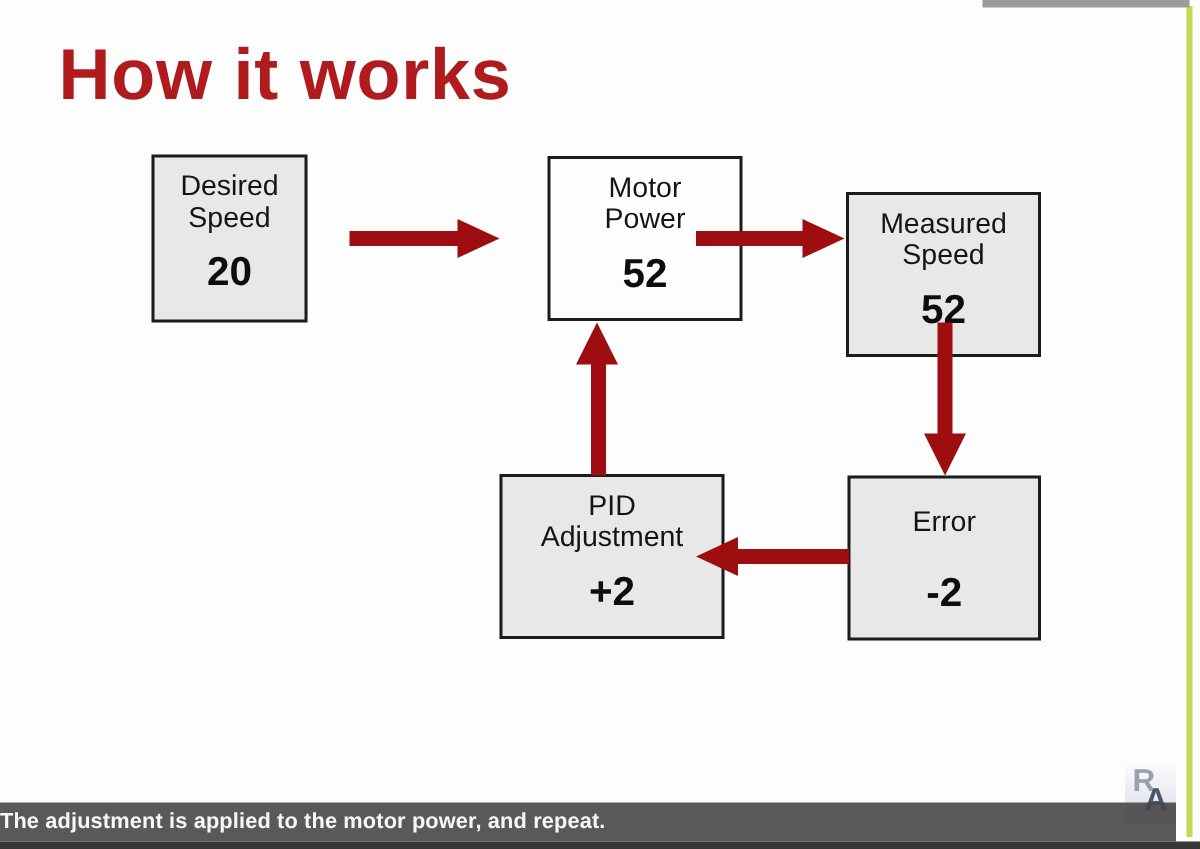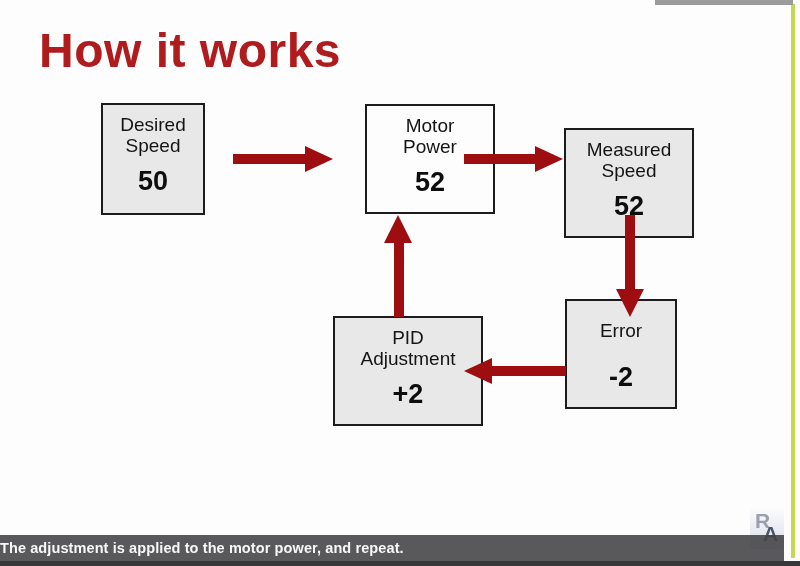--- a/index.html
+++ b/index.html
@@ -33,21 +33,21 @@
     display: flex; align-items: center; justify-content: center;
     white-space: pre-line; text-align: center;
     font-size: 19px; line-height: 1.12; color: #141414;
   }
   .node .value { margin-top: 8px; font-size: 27px; font-weight: bold; color: #0d0d0d; }
 
   .node-desired  { left: 101px; top: 103px; width: 104px; height: 112px; }
   .node-motor    { left: 333px; top: 104px; width: 130px; height: 110px; margin-left: 32px; }
   .node-measured { left: 564px; top: 104px; width: 130px; height: 110px; margin-top: 24px; }
   .node-pid      { left: 333px; top: 316px; width: 150px; height: 110px; }
-  .node-error    { left: 565px; top: 299px; width: 112px; height: 110px; }
+  .node-error    { left: 565px; top: 317px; width: 129px; height: 110px; }
 
   
   .shaft { position: absolute; background: #9e0d10; }
   .head  { position: absolute; width: 0; height: 0; }
 
   .a1-shaft { left: 233px; top: 154px; width: 74px; height: 10px; }
   .a1-head  { left: 305px; top: 146px; border-left: 28px solid #9e0d10; border-top: 13px solid transparent; border-bottom: 13px solid transparent; }
 
   .a2-shaft { left: 464px; top: 154px; width: 73px; height: 10px; }
   .a2-head  { left: 535px; top: 146px; border-left: 28px solid #9e0d10; border-top: 13px solid transparent; border-bottom: 13px solid transparent; }
@@ -87,21 +87,21 @@
 <div class="stage">
 
   <h1 class="slide-title">How it works</h1>
 
   <div class="top-strip"></div>
   <div class="right-edge-line"></div>
 
   <div class="node node-desired">
     <div class="label">Desired
 Speed</div>
-    <div class="value">50</div>
+    <div class="value">20</div>
   </div>
 
   <div class="node node-motor white">
     <div class="label">Motor
 Power</div>
     <div class="value">52</div>
   </div>
 
   <div class="node node-measured">
     <div class="label">Measured

